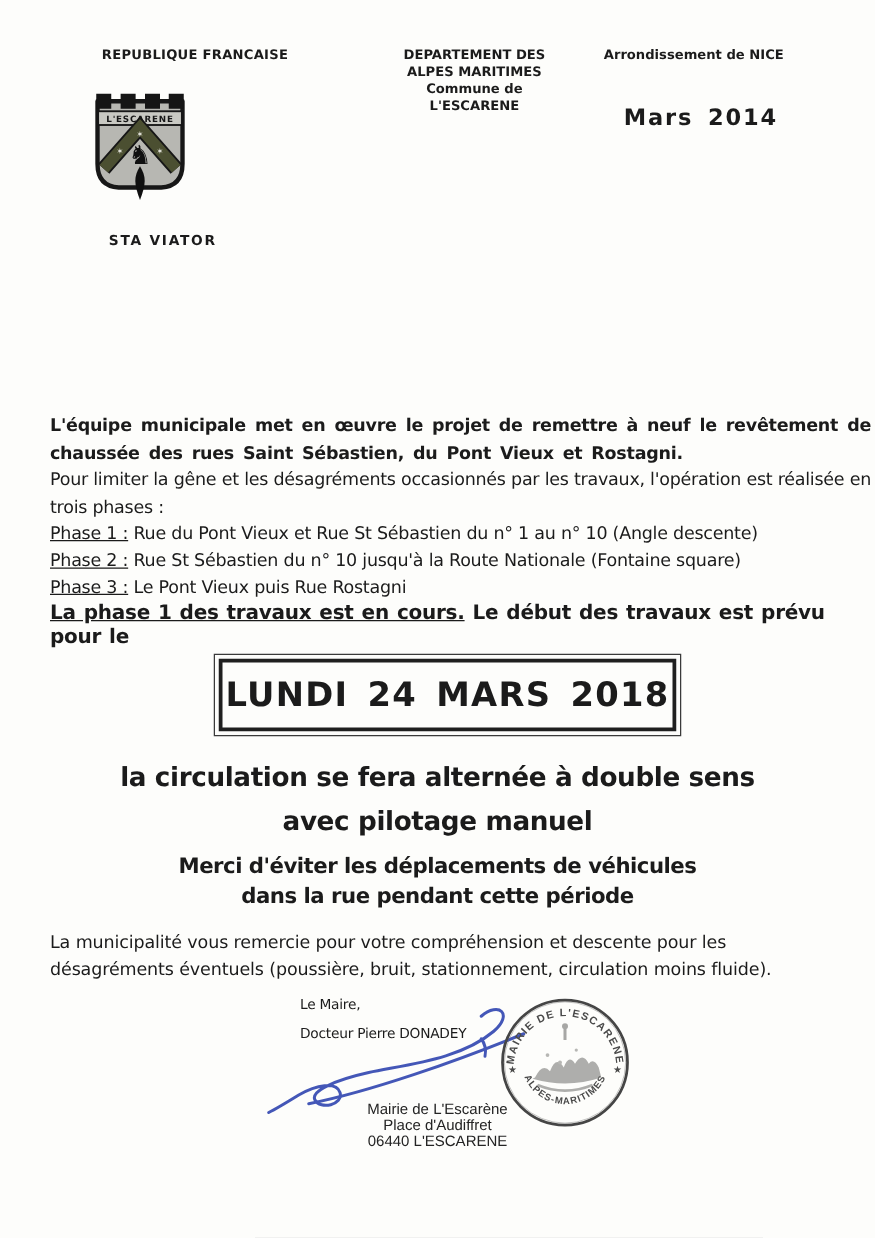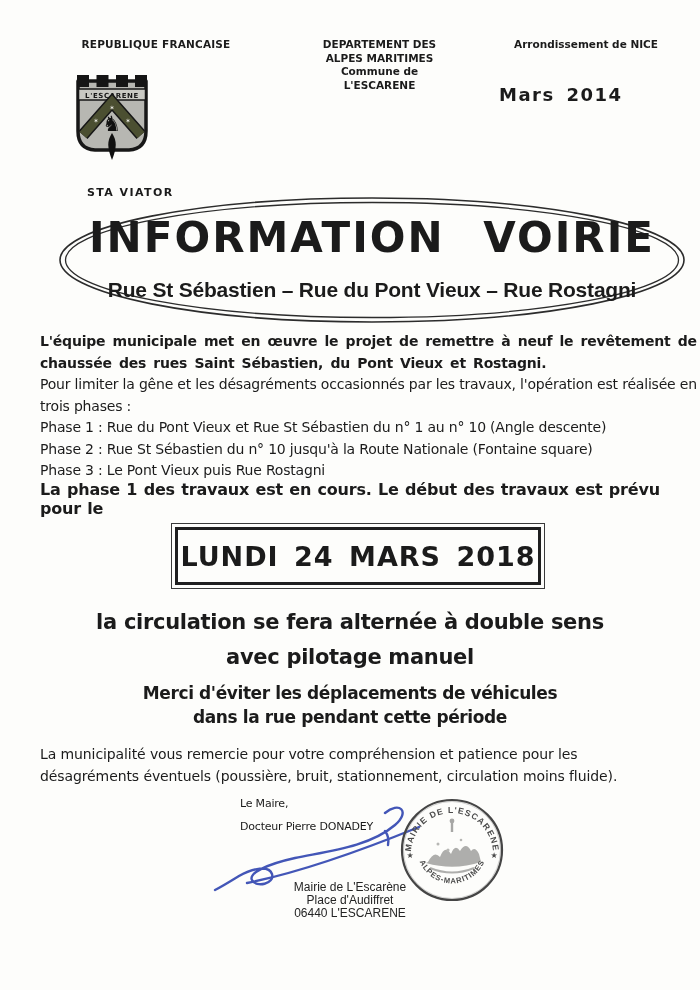--- a/index.html
+++ b/index.html
@@ -3,27 +3,27 @@
 <meta charset="utf-8">
 <style>
   html,body{margin:0;padding:0;background:#e8e8e8;}
   .page{
     position:relative;width:700px;height:990px;margin:0 auto;
     background:#fdfdfb;color:#1b1b1b;overflow:hidden;
     font-family:"Liberation Sans",sans-serif;
   }
   .comic{font-family:"DejaVu Sans",sans-serif;gap:44px;}
   .pre{white-space:pre;}
-  .ul{margin-top:47px;}
+  .ul{text-decoration:underline;margin-top:47px;}
 
   
   .header-row{position:absolute;top:38px;left:36px;width:622px;display:flex;align-items:flex-start;}
   .h-left{width:240px;text-align:center;font-size:10.5px;font-weight:bold;letter-spacing:.2px;}
   .h-center{flex:1;text-align:center;font-size:10.5px;font-weight:bold;line-height:13.5px;}
-  .h-right{width:175px;text-align:right;font-size:10.5px;font-weight:bold;}
+  .h-right{width:175px;text-align:left;font-size:10.5px;font-weight:bold;}
   .date-mars{position:absolute;left:499px;top:84px;font-size:18px;font-weight:bold;letter-spacing:1.5px;word-spacing:4px;}
 
   
   .crest{position:absolute;left:72px;top:73px;width:80px;height:96px;}
   .motto{position:absolute;left:87px;top:186px;font-size:11px;font-weight:bold;letter-spacing:1.4px;}
 
   
   .oval{position:absolute;left:57px;top:196px;width:630px;height:128px;text-align:center;}
   .oval svg{position:absolute;inset:0;}
   .oval .title{position:absolute;top:17px;left:0;right:0;font-weight:bold;font-size:42px;letter-spacing:2px;word-spacing:22px;}
@@ -81,28 +81,20 @@
     <path d="M11,62 L40,29 L69,62" stroke="#4b4f31" stroke-width="9" fill="none"></path>
     <text x="24" y="50" text-anchor="middle" font-size="6.5" fill="#e9e9e2" font-family="DejaVu Sans, sans-serif">✶</text>
     <text x="40" y="36.5" text-anchor="middle" font-size="6.5" fill="#e9e9e2" font-family="DejaVu Sans, sans-serif">✶</text>
     <text x="56" y="50" text-anchor="middle" font-size="6.5" fill="#e9e9e2" font-family="DejaVu Sans, sans-serif">✶</text>
     <text x="40" y="58" text-anchor="middle" font-size="21" fill="#101010" font-family="DejaVu Sans, sans-serif">♞</text>
     <path d="M40,60 c5,8 5,14 0,27 c-5,-13 -5,-19 0,-27 z" fill="#101010"></path>
   </svg>
 
   <div class="motto comic">STA VIATOR</div>
 
-  <div class="oval">
-    <svg viewBox="0 0 630 128">
-      <ellipse cx="315" cy="64" rx="312" ry="62" fill="none" stroke="#2c2c2c" stroke-width="1.6"></ellipse>
-      <ellipse cx="315" cy="64" rx="306.5" ry="57.5" fill="none" stroke="#2c2c2c" stroke-width="1.3"></ellipse>
-    </svg>
-    <div class="title comic">INFORMATION VOIRIE</div>
-    <div class="subtitle">Rue St Sébastien – Rue du Pont Vieux – Rue Rostagni</div>
-  </div>
 
   <div class="body-block comic">
     <div class="para1 pre">L'équipe municipale met en œuvre le projet de remettre à neuf le revêtement de la
 chaussée des rues Saint Sébastien, du Pont Vieux et Rostagni.</div>
     <div class="pre">Pour limiter la gêne et les désagréments occasionnés par les travaux, l'opération est réalisée en
 trois phases :</div>
     <div><span class="ul">Phase 1 :</span><span> Rue du Pont Vieux et Rue St Sébastien du n° 1 au n° 10 (Angle descente)</span></div>
     <div><span class="ul">Phase 2 :</span><span> Rue St Sébastien du n° 10 jusqu'à la Route Nationale (Fontaine square)</span></div>
     <div><span class="ul">Phase 3 :</span><span> Le Pont Vieux puis Rue Rostagni</span></div>
   </div>
@@ -112,21 +104,21 @@
   </div>
 
   <div class="datebox comic">
     <span>LUNDI 24 MARS 2018</span>
   </div>
 
   <div class="circ comic pre">la circulation se fera alternée à double sens
 avec pilotage manuel</div>
   <div class="merci comic pre">Merci d'éviter les déplacements de véhicules
 dans la rue pendant cette période</div>
-  <div class="thanks comic pre">La municipalité vous remercie pour votre compréhension et patience pour les
+  <div class="thanks comic pre">La municipalité vous remercie pour votre compréhension et descente pour les
 désagréments éventuels (poussière, bruit, stationnement, circulation moins fluide).</div>
 
   <div class="maire comic">
     <div>Le Maire,</div>
     <div>Docteur Pierre DONADEY</div>
   </div>
 
   <svg class="sig-svg" viewBox="0 0 240 104">
     <g fill="none" stroke="#3a4eb4" stroke-width="2.4" stroke-linecap="round" opacity="0.95">
       <path d="M 172,16 c 14,-12 26,-2 10,12 c -26,22 -66,26 -100,33 c -27,6 -47,15 -43,22 c 4,8 23,4 20,-6 c -3,-9 -19,-6 -33,2 c -13,8 -20,12 -24,14"></path>

